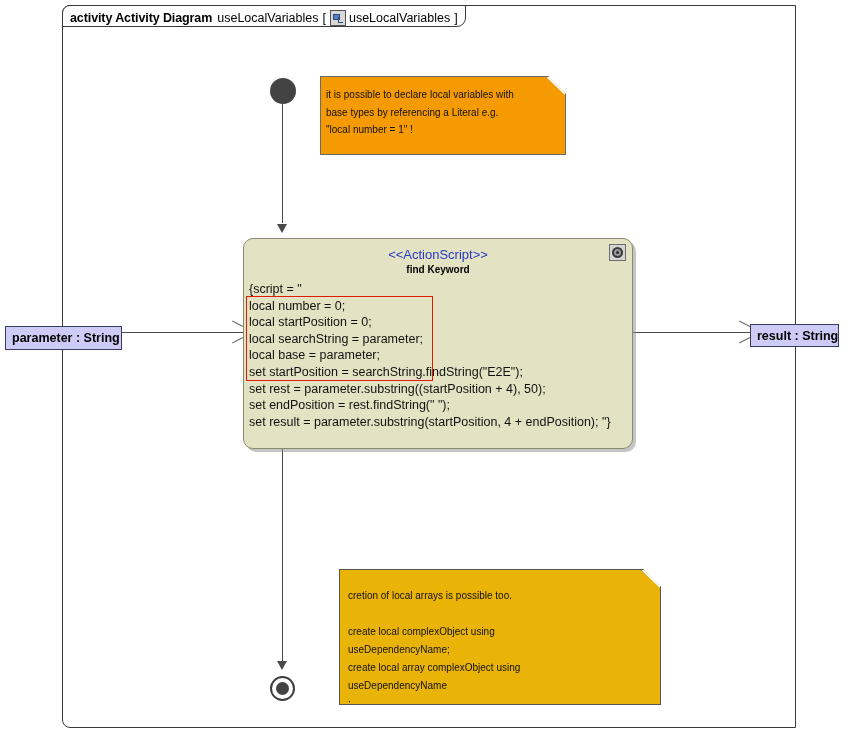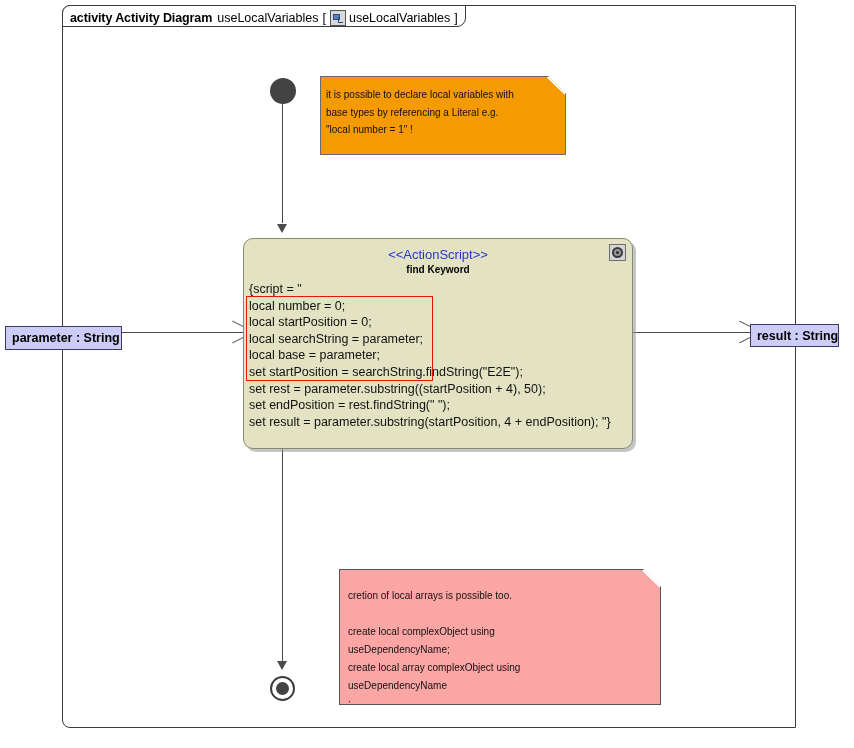--- a/index.html
+++ b/index.html
@@ -317,21 +317,21 @@
   }
   #note-orange-text {
     padding: 9px 0 0 5px;
     white-space: pre-line;
   }
   #note-white {
     left: 339px;
     top: 569px;
     width: 322px;
     height: 136px;
-    background: #fca5a5;
+    background: #eab308;
     border: 1px solid #555555;
     box-shadow: 3px 3px 0 0 rgba(175,175,175,0.85);
     clip-path: polygon(0 0, calc(100% - 18px) 0, 100% 18px, 100% 100%, 0 100%);
   }
   #note-white .fold {
     position: absolute;
     right: 0;
     top: 0;
     width: 18px;
     height: 18px;

